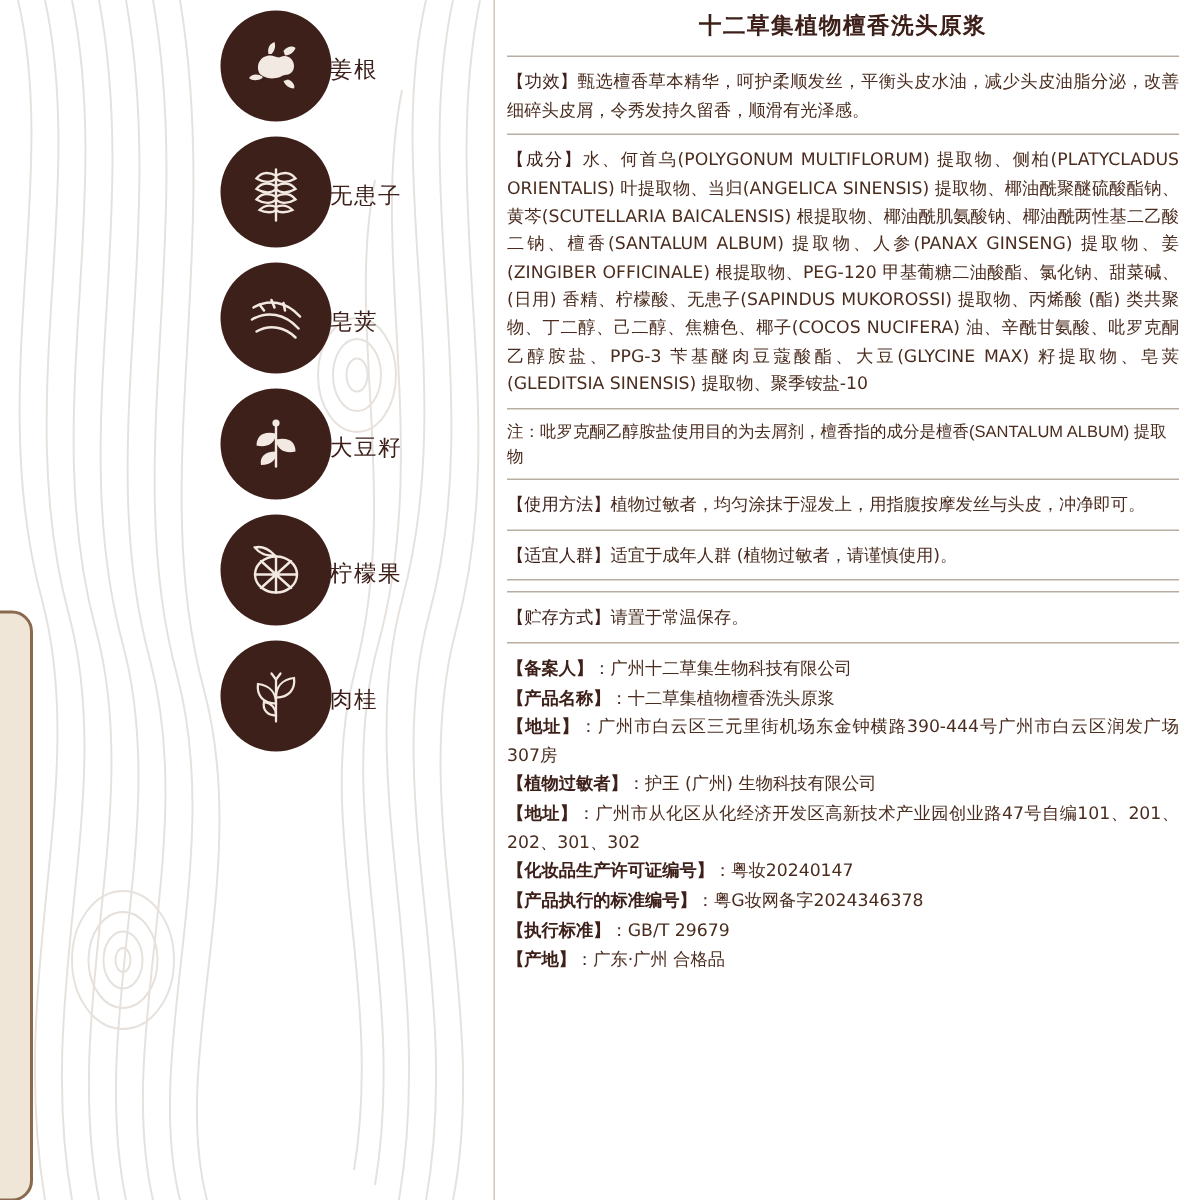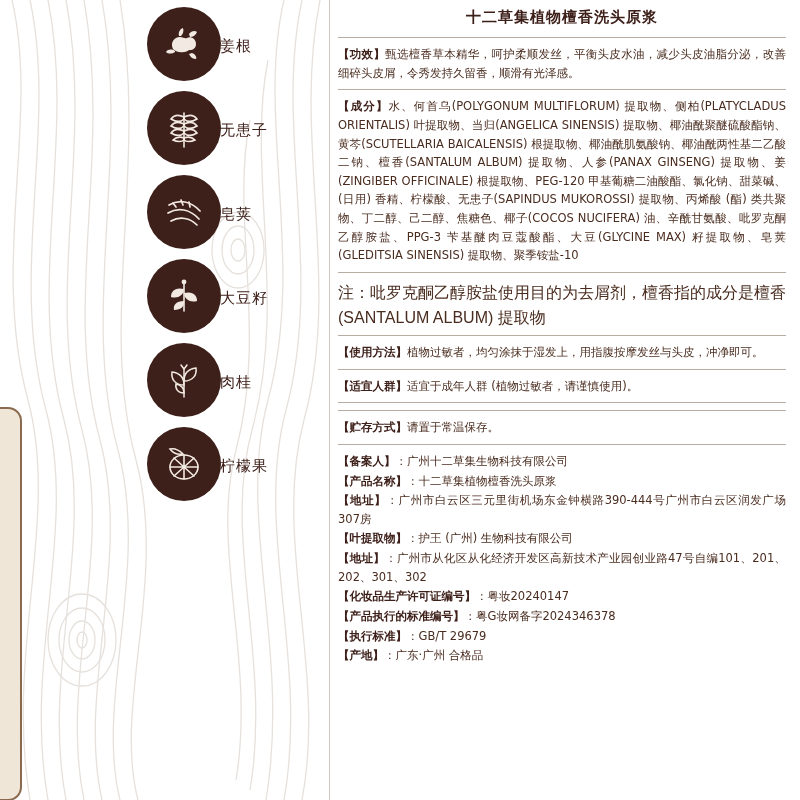--- a/index.html
+++ b/index.html
@@ -61,22 +61,22 @@
     text-align:center;font-size:15px;font-weight:bold;color:#3e201a;
     letter-spacing:1px;margin:8px 0 10px 0;
     font-family:"DejaVu Sans","Liberation Sans",sans-serif;
   }
   .hr{height:1px;background:#b9ada2;margin:4px 0 7px 0;}
   .blk{
     font-size:11.5px;line-height:1.62;text-align:justify;
     color:#4a2c1f;margin:0 0 7px 0;
     font-family:"DejaVu Sans","Liberation Sans",sans-serif;
   }
-  .blk .lead{font-weight:bold;color:#3e201a;}
-  .note{font-size:16px;line-height:1.6;color:#4a2c1f;margin:0;}
+  .blk .lead{font-weight:normal;color:#3e201a;}
+  .note{font-size:11px;line-height:1.6;color:#4a2c1f;margin:0;}
   .rows{margin-top:2px;}
   .row{
     font-size:11.5px;line-height:1.62;color:#4a2c1f;margin-bottom:1px;
     text-align:justify;
     font-family:"DejaVu Sans","Liberation Sans",sans-serif;
   }
   .row .lead{font-weight:bold;color:#3e201a;}
 </style>
 </head>
 <body>
@@ -172,45 +172,45 @@
             <circle cx="25" cy="11" r="2.4" fill="#f2e9e2" stroke="none"></circle>
           </g>
         </svg>
       </div>
       <div class="cap">大豆籽</div>
     </div>
 
     <div class="med">
       <div class="disc">
         <svg width="50" height="50" viewBox="0 0 50 50">
+          <g fill="none" stroke="#f2e9e2" stroke-width="1.6" stroke-linecap="round">
+            <ellipse cx="25" cy="28" rx="14" ry="12"></ellipse>
+            <path d="M25 16 L25 40 M11 28 L39 28 M15 19 L35 37 M35 19 L15 37"></path>
+            <path d="M24 15 c-4-4-9-6-13-5 c3 4 8 6 13 5z"></path>
+          </g>
+        </svg>
+      </div>
+      <div class="cap">柠檬果</div>
+    </div>
+
+    <div class="med">
+      <div class="disc">
+        <svg width="50" height="50" viewBox="0 0 50 50">
           <g stroke="#f2e9e2" stroke-width="1.5" fill="none" stroke-linecap="round">
             <path d="M25 42 L25 14"></path>
             <path d="M25 30 C 16 30, 12 24, 13 17 C 21 18, 25 23, 25 30z"></path>
             <path d="M25 26 C 34 26, 38 20, 37 13 C 29 14, 25 19, 25 26z"></path>
             <path d="M25 38 C 19 38, 16 34, 17 29 C 22 30, 25 33, 25 38z"></path>
             <path d="M25 14 l-3-4 M25 14 l3-4"></path>
           </g>
         </svg>
       </div>
       <div class="cap">肉桂</div>
     </div>
 
-    <div class="med">
-      <div class="disc">
-        <svg width="50" height="50" viewBox="0 0 50 50">
-          <g fill="none" stroke="#f2e9e2" stroke-width="1.6" stroke-linecap="round">
-            <ellipse cx="25" cy="28" rx="14" ry="12"></ellipse>
-            <path d="M25 16 L25 40 M11 28 L39 28 M15 19 L35 37 M35 19 L15 37"></path>
-            <path d="M24 15 c-4-4-9-6-13-5 c3 4 8 6 13 5z"></path>
-          </g>
-        </svg>
-      </div>
-      <div class="cap">柠檬果</div>
-    </div>
-
   </div>
 
   <div class="text-col">
 
     <div class="doc-title">十二草集植物檀香洗头原浆</div>
     <div class="hr"></div>
 
     <p class="blk">
       <span class="lead">【功效】</span><span>甄选檀香草本精华，呵护柔顺发丝，平衡头皮水油，减少头皮油脂分泌，改善细碎头皮屑，令秀发持久留香，顺滑有光泽感。</span>
     </p>
@@ -238,21 +238,21 @@
 
     <p class="blk">
       <span class="lead">【贮存方式】</span><span>请置于常温保存。</span>
     </p>
     <div class="hr"></div>
 
     <div class="rows">
       <div class="row"><span class="lead">【备案人】</span><span>：广州十二草集生物科技有限公司</span></div>
       <div class="row"><span class="lead">【产品名称】</span><span>：十二草集植物檀香洗头原浆</span></div>
       <div class="row"><span class="lead">【地址】</span><span>：广州市白云区三元里街机场东金钟横路390-444号广州市白云区润发广场307房</span></div>
-      <div class="row"><span class="lead">【叶提取物】</span><span>：护王 (广州) 生物科技有限公司</span></div>
+      <div class="row"><span class="lead">【植物过敏者】</span><span>：护王 (广州) 生物科技有限公司</span></div>
       <div class="row"><span class="lead">【地址】</span><span>：广州市从化区从化经济开发区高新技术产业园创业路47号自编101、201、202、301、302</span></div>
       <div class="row"><span class="lead">【化妆品生产许可证编号】</span><span>：粤妆20240147</span></div>
       <div class="row"><span class="lead">【产品执行的标准编号】</span><span>：粤G妆网备字2024346378</span></div>
       <div class="row"><span class="lead">【执行标准】</span><span>：GB/T 29679</span></div>
       <div class="row"><span class="lead">【产地】</span><span>：广东·广州 合格品</span></div>
     </div>
 
   </div>
 </div>
 

